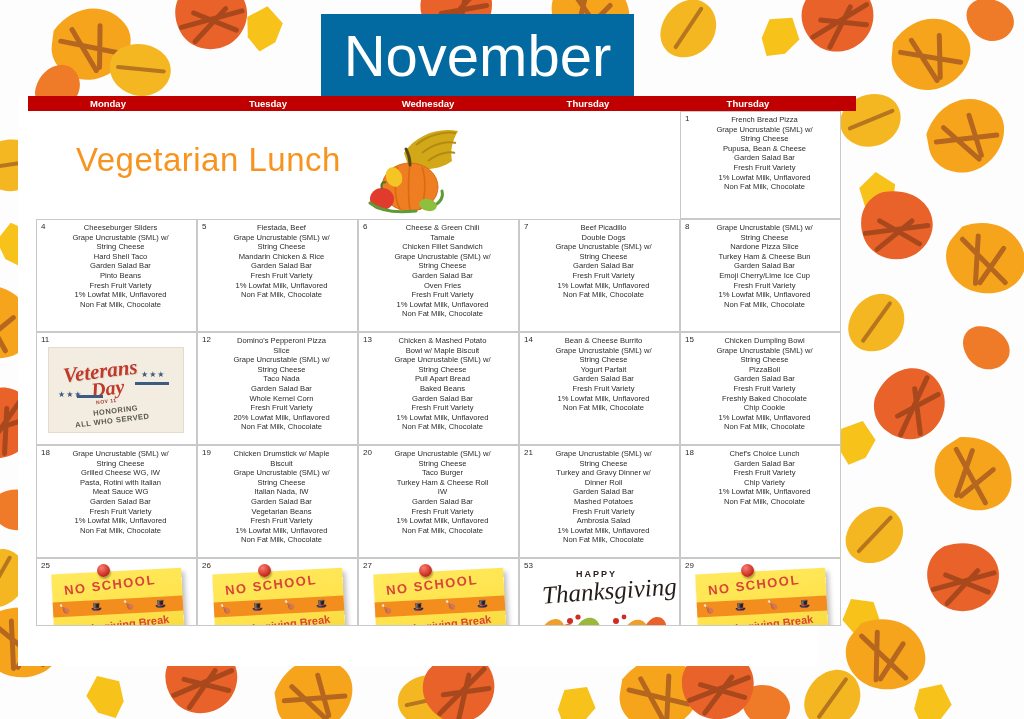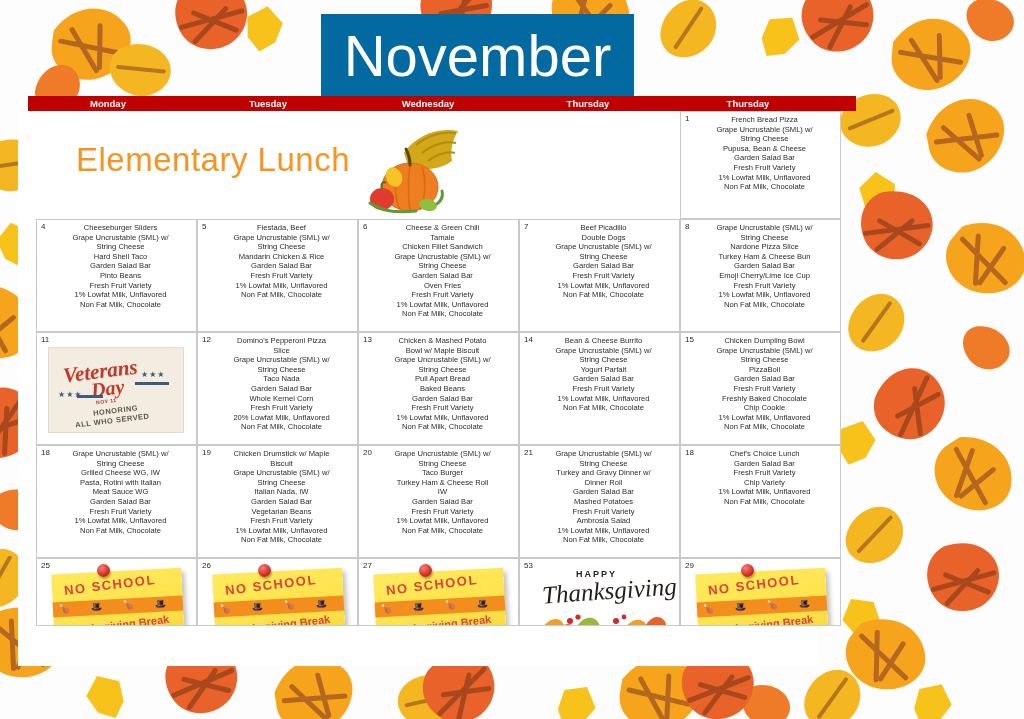--- a/index.html
+++ b/index.html
@@ -389,21 +389,21 @@
     <div class="weekday-cell">Tuesday</div>
     <div class="weekday-cell">Wednesday</div>
     <div class="weekday-cell">Thursday</div>
     <div class="weekday-cell">Thursday</div>
   </div>
 
   <div id="calendar">
 
     <div class="cal-row row-banner">
       <div id="banner-cell">
-        <div id="elementary-title">Elementary Lunch</div>
+        <div id="elementary-title">Vegetarian Lunch</div>
         <svg id="cornucopia" viewBox="0 0 110 96">
           <path d="M46,34 C58,16 80,8 100,12 C94,22 92,32 94,42 C80,52 62,52 50,46 Z" fill="#d3a818"></path>
           <path d="M58,26 C70,16 86,12 98,14" stroke="#b08c12" stroke-width="2" fill="none"></path>
           <path d="M64,34 C76,24 90,22 98,24" stroke="#b08c12" stroke-width="2" fill="none"></path>
           <path d="M70,42 C80,34 92,32 97,34" stroke="#b08c12" stroke-width="2" fill="none"></path>
           <ellipse cx="52" cy="68" rx="28" ry="24" fill="#ef7e22"></ellipse>
           <ellipse cx="52" cy="68" rx="28" ry="24" fill="none" stroke="#d96a12" stroke-width="1"></ellipse>
           <path d="M40,48 C36,58 36,80 42,90" stroke="#d96a12" stroke-width="1.6" fill="none"></path>
           <path d="M52,45 C50,58 50,80 52,91" stroke="#d96a12" stroke-width="1.6" fill="none"></path>
           <path d="M64,48 C68,58 68,80 62,90" stroke="#d96a12" stroke-width="1.6" fill="none"></path>

